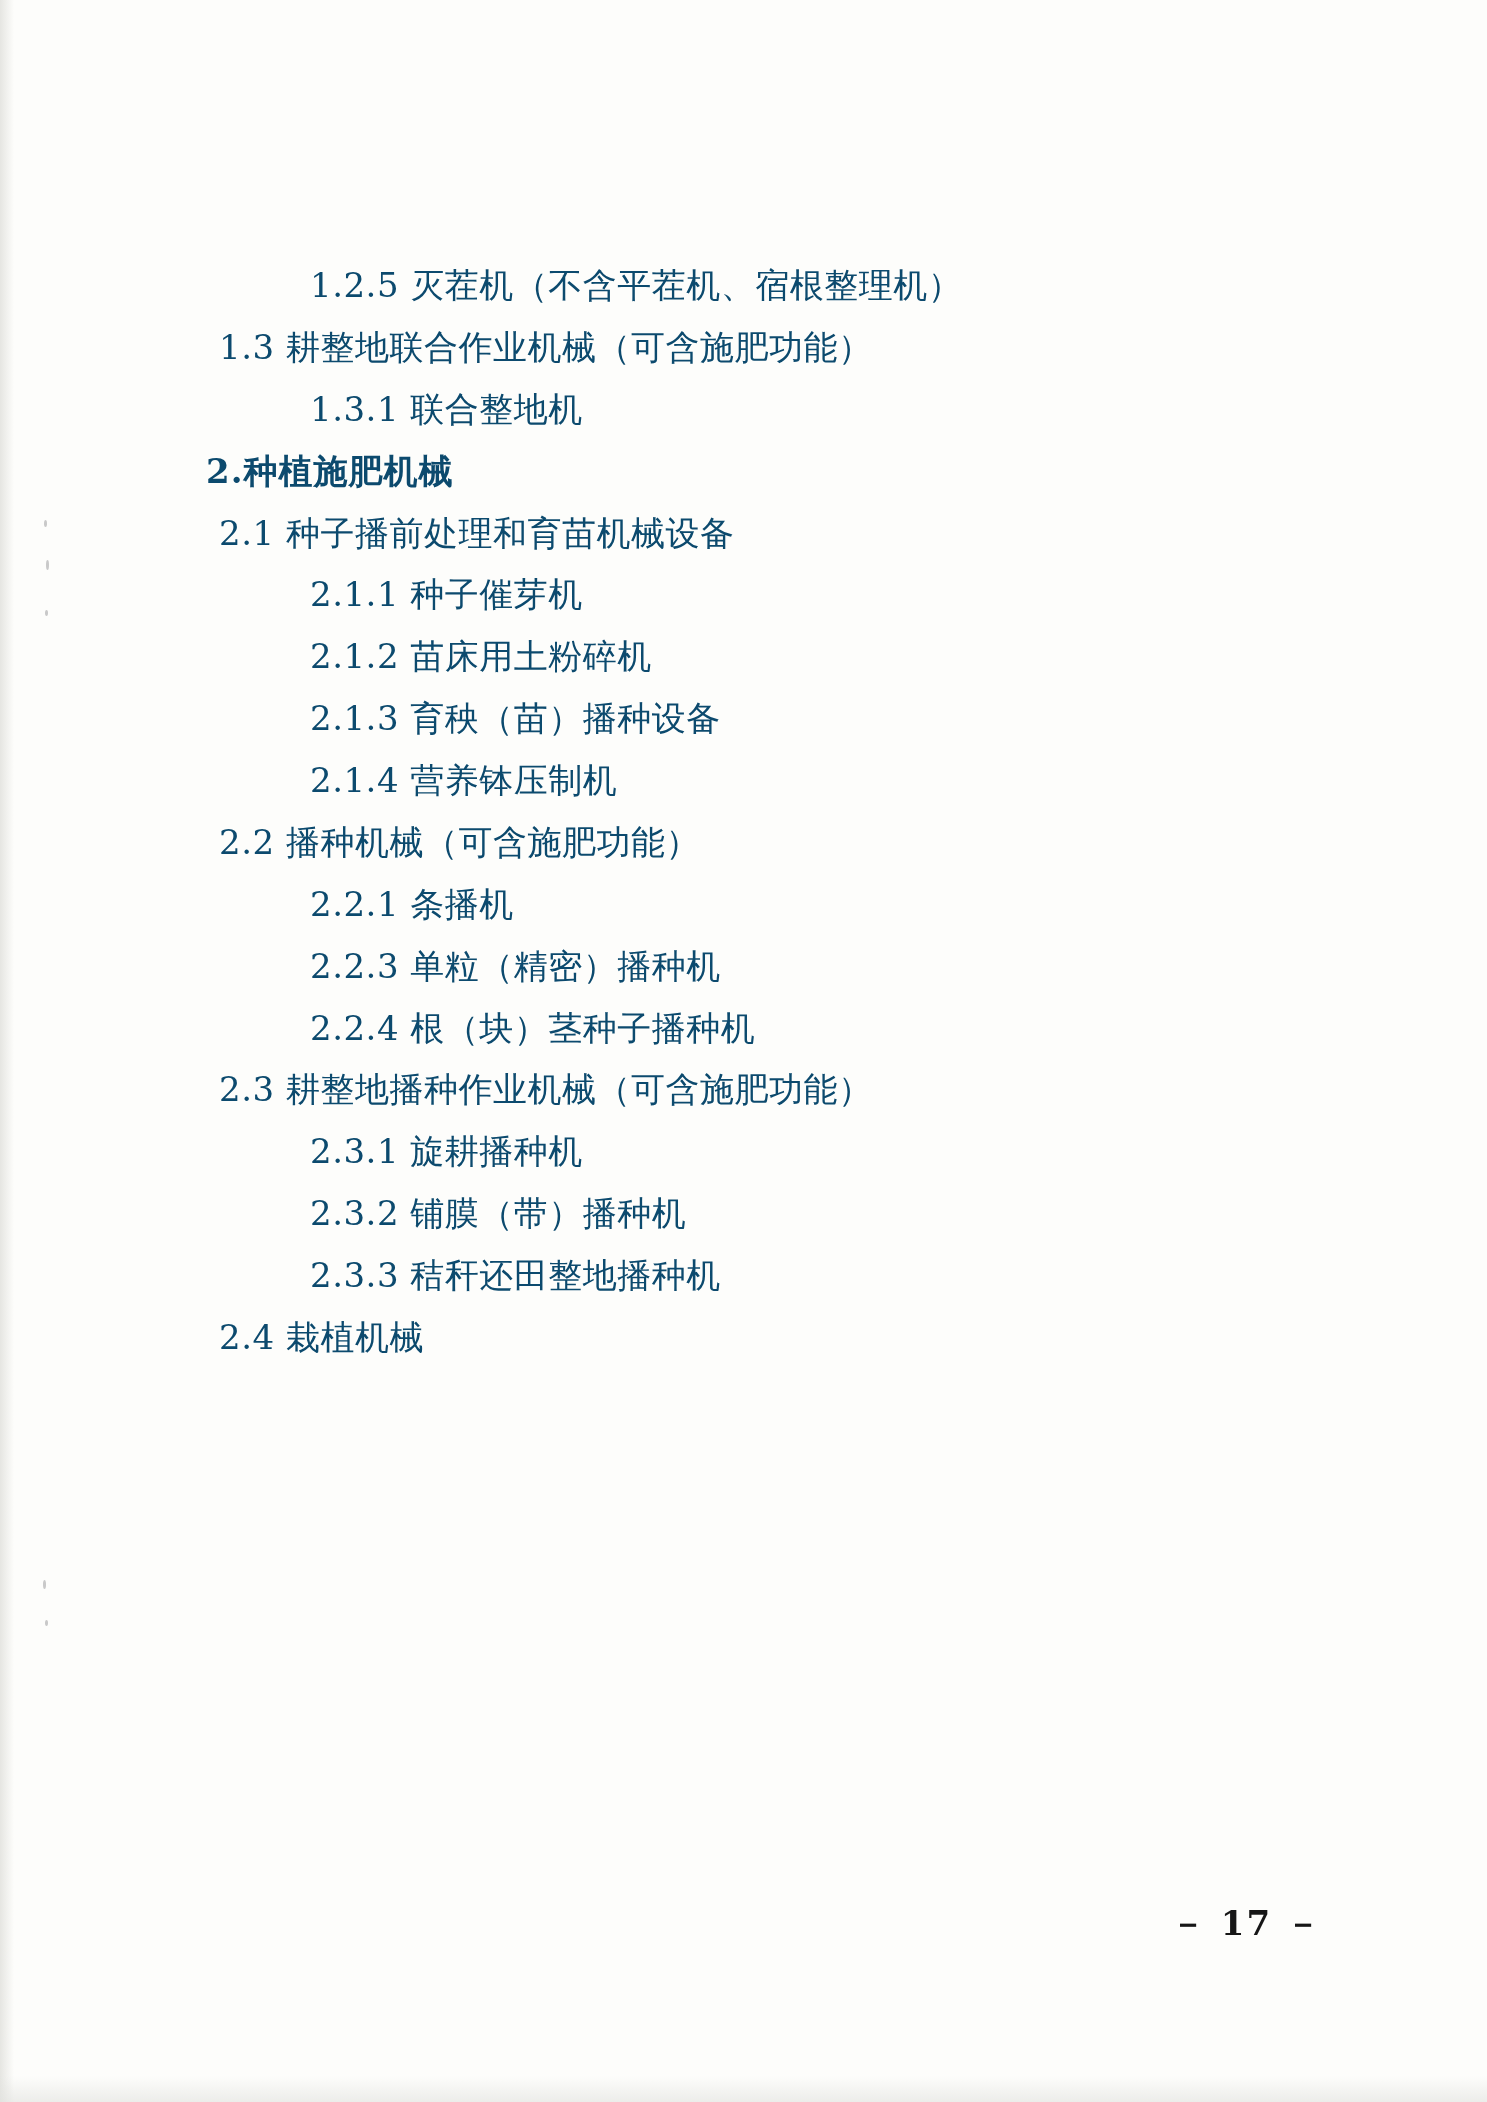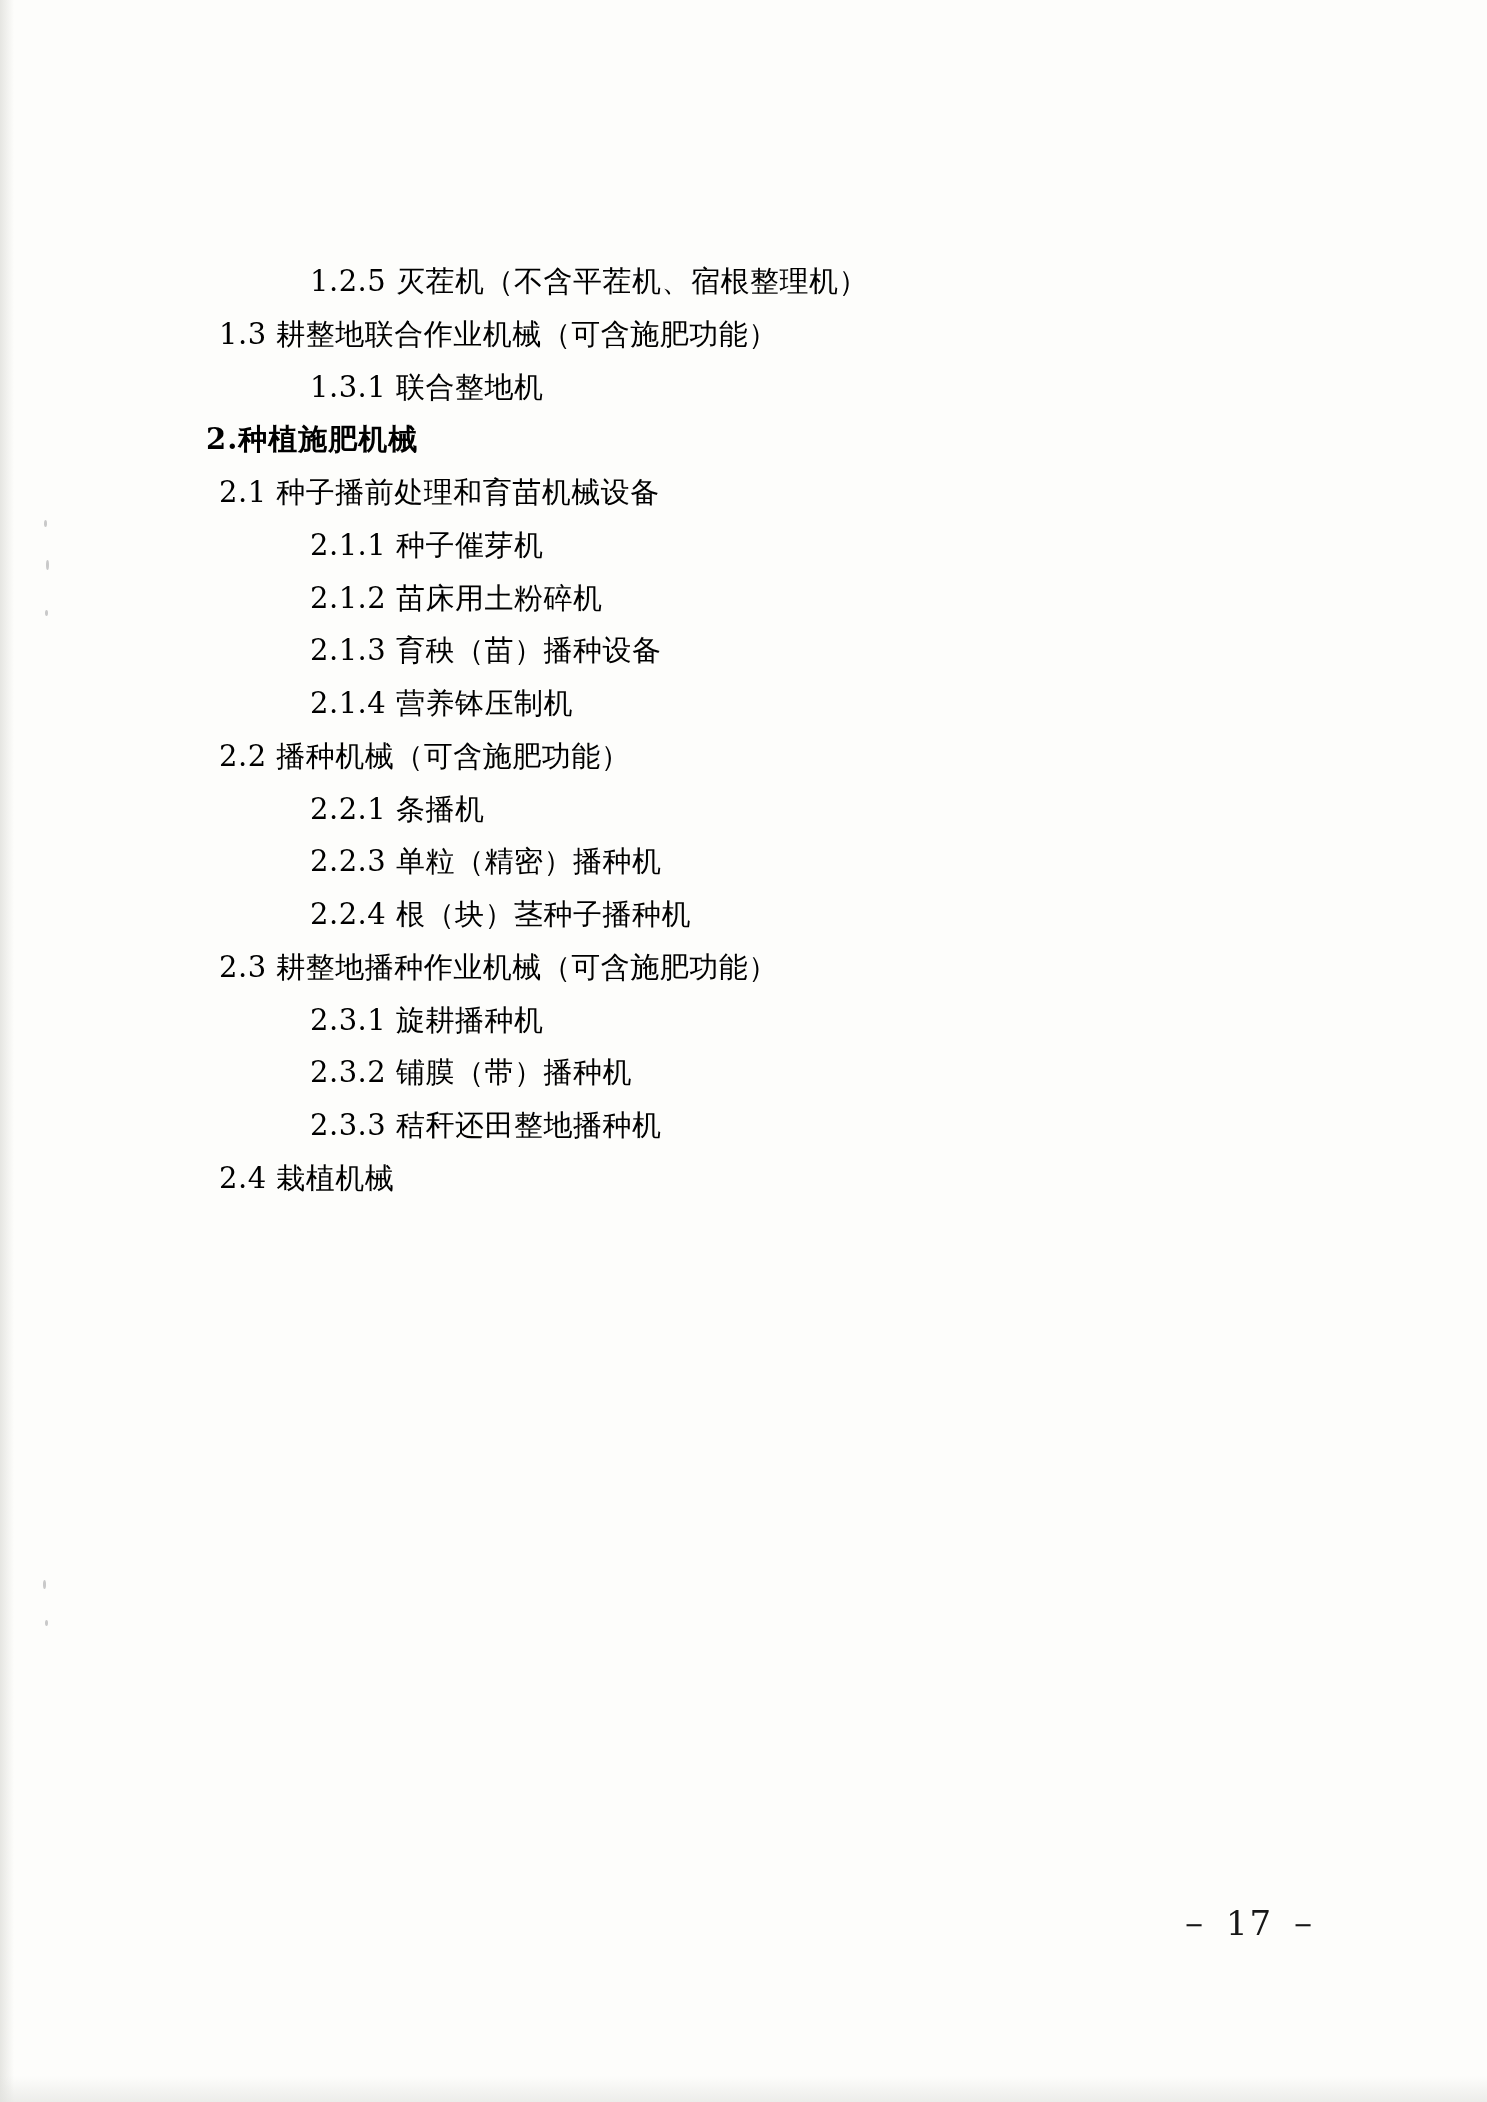--- a/index.html
+++ b/index.html
@@ -16,25 +16,25 @@
     color: #111111;
     overflow: hidden;
   }
   .content {
     position: absolute;
     left: 195px;
     top: 255px;
     width: 1100px;
   }
   .line {
-    font-size: 29px;
+    font-size: 34px;
     line-height: 1.82;
     letter-spacing: 0.5px;
     white-space: nowrap;
-    color: #000000;
+    color: #0c4a6e;
   }
   
   .lvl-h {            
     font-weight: bold;
     margin-left: 11px;
     letter-spacing: 1px;
   }
   .lvl-2 {            
     margin-left: 24px;
   }
@@ -42,20 +42,21 @@
     margin-left: 115px;
   }
   .pagenum {
     position: absolute;
     right: 165px;
     bottom: 155px;
     font-size: 34px;
     letter-spacing: 2px;
     color: #161616;
     font-family: "DejaVu Serif", "Liberation Serif", serif;
+    font-weight: bold;
   }
   
   .speck {
     position: absolute;
     background: #c9c9c9;
     border-radius: 50%;
   }
   .edge-noise {
     position: absolute;
     left: 0;

